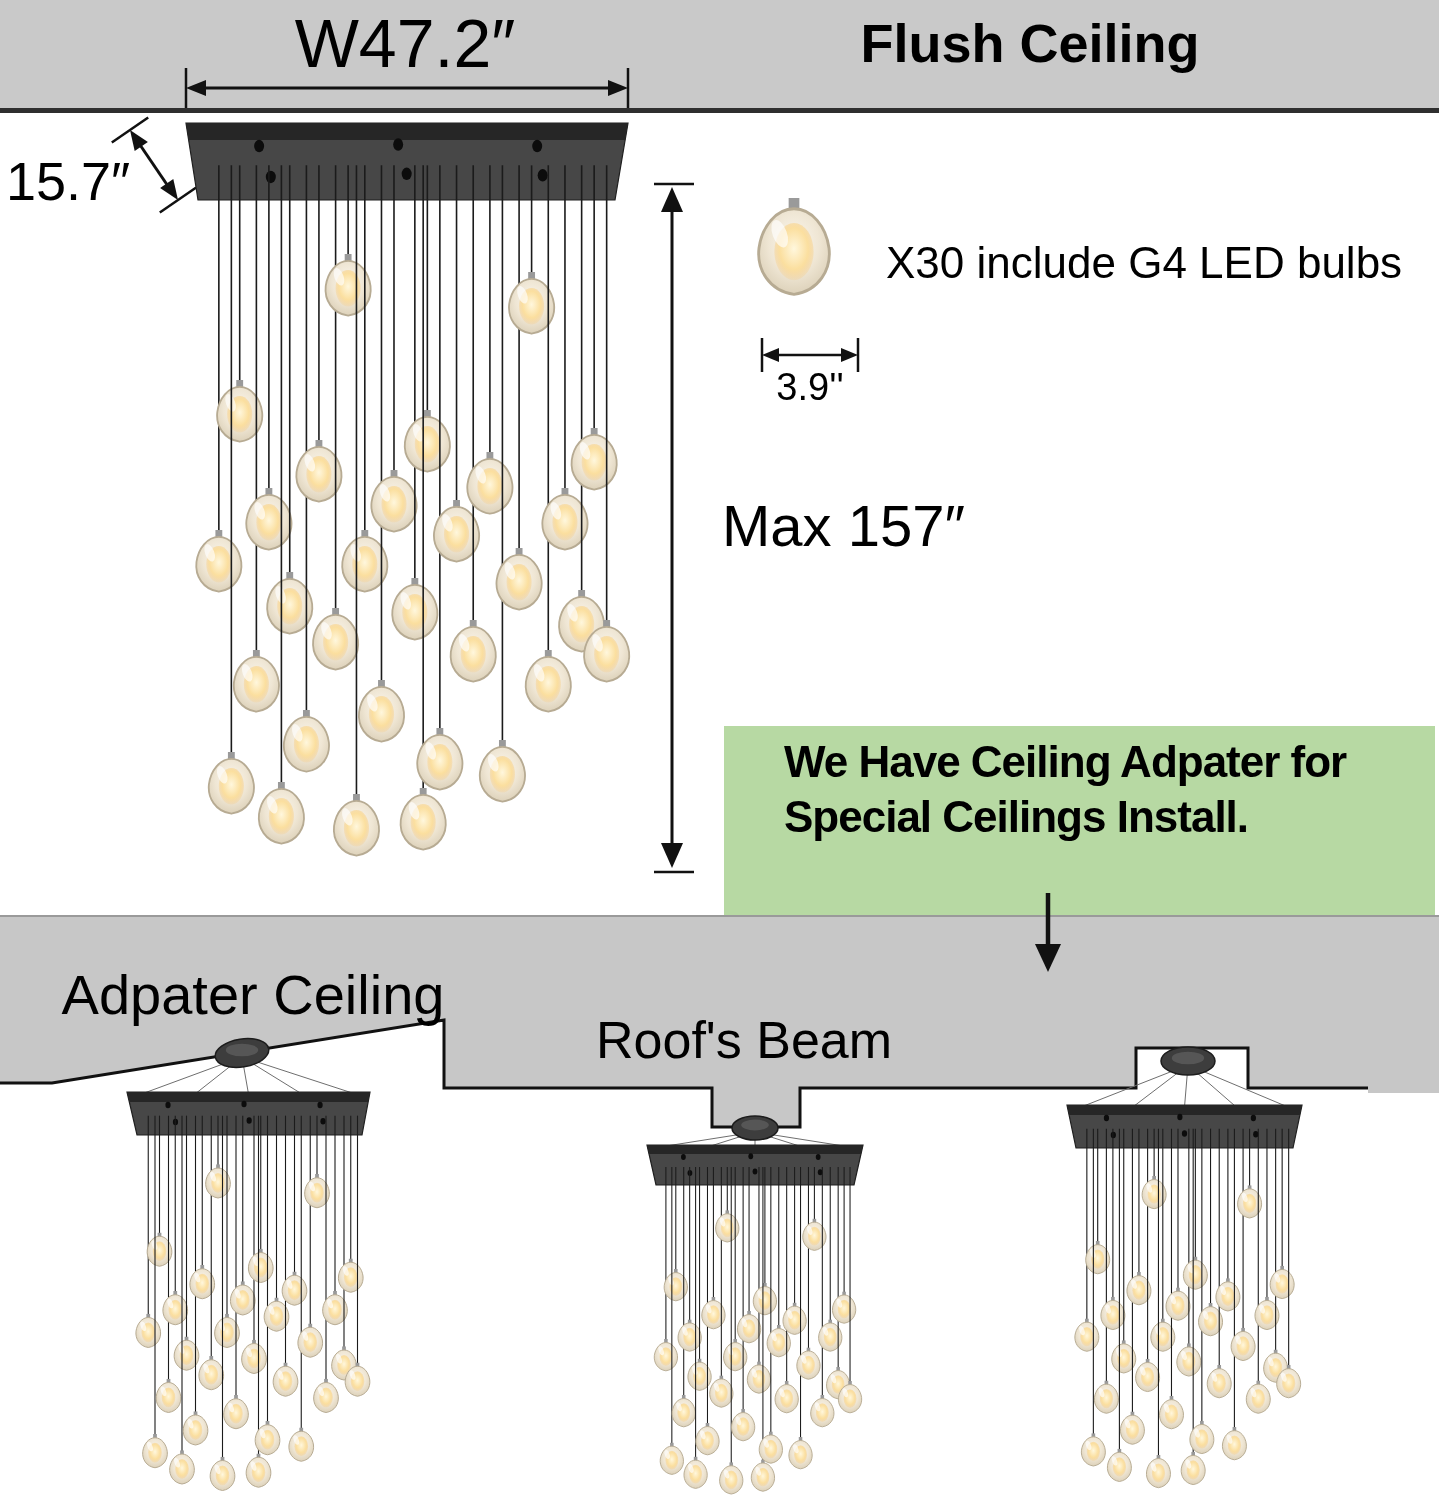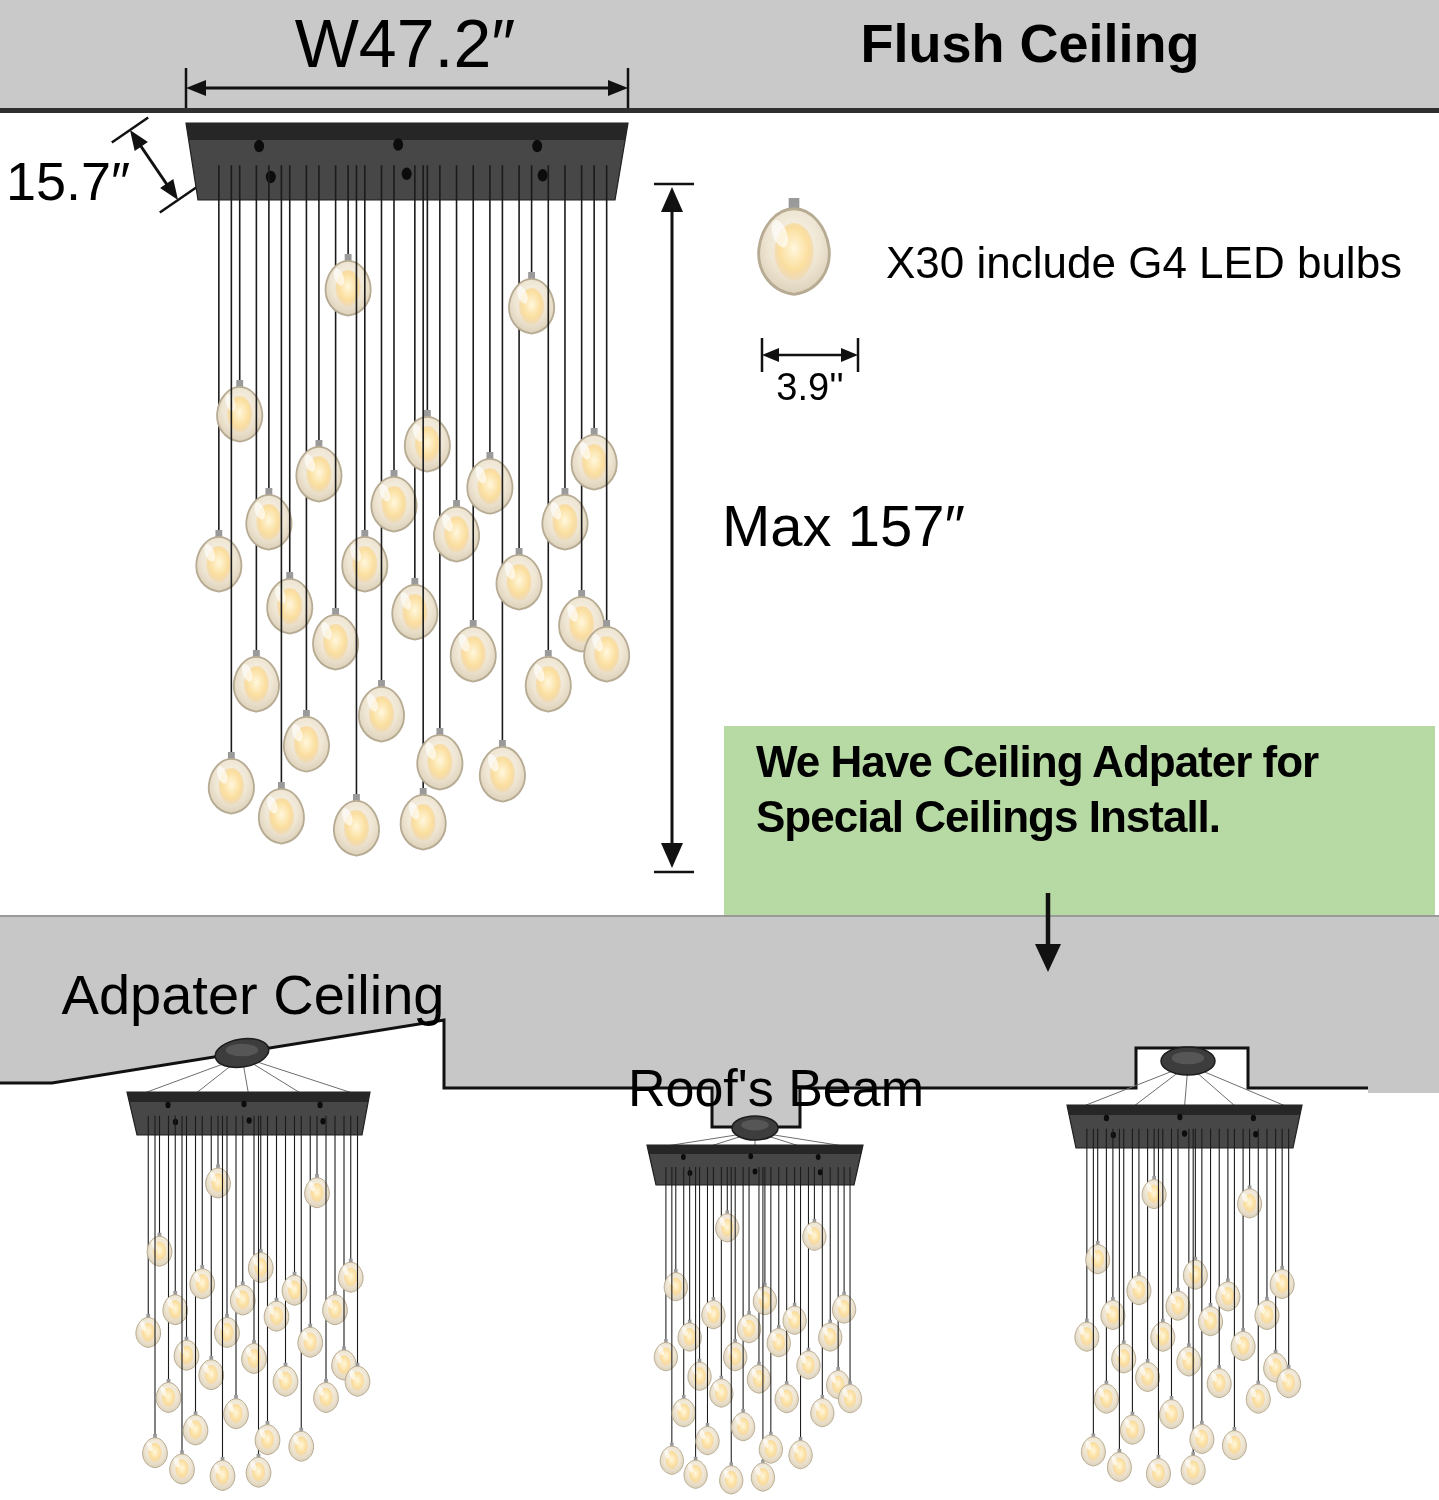--- a/index.html
+++ b/index.html
@@ -7,37 +7,37 @@
     position:relative;width:1439px;height:1500px;overflow:hidden;background:#ffffff;
     font-family:"Liberation Sans","DejaVu Sans",sans-serif;color:#000;
   }
   
   .top-bar{
     position:absolute;left:0;top:0;width:1439px;height:108px;
     background:#c9c9c9;border-bottom:5px solid #2f2f2f;z-index:0;
   }
   .adapter-box{
     position:absolute;left:724px;top:726px;width:711px;height:190px;
-    background:#b7d9a3;z-index:0;box-sizing:border-box;padding:8px 0 0 32px;
+    background:#b7d9a3;z-index:0;box-sizing:border-box;padding:8px 0 0 60px;
   }
   .adapter-box .line{font-size:44px;font-weight:700;line-height:55px;letter-spacing:-1px;}
   .adapter-box .line3{margin-top:6px;}
   
   #scene{position:absolute;left:0;top:0;z-index:1;}
   
   .lbl{position:absolute;z-index:2;white-space:nowrap;}
   .w-label{left:185px;top:4px;width:440px;text-align:center;font-size:68px;}
   .flush-title{left:750px;top:12px;width:560px;text-align:center;font-size:54px;font-weight:700;}
   .depth-label{left:2px;top:150px;width:132px;text-align:center;font-size:54px;}
   .bulb-note{left:886px;top:238px;font-size:44px;}
   .bulb-dim{left:760px;top:366px;width:100px;text-align:center;font-size:38px;}
   .min-label{left:722px;top:386px;font-size:58px;}
   .max-label{left:722px;top:492px;font-size:58px;}
   .sloped-label{left:58px;top:962px;width:390px;text-align:center;font-size:56px;}
-  .beam-label{left:596px;top:1010px;width:360px;text-align:center;font-size:52px;margin-top:48px;}
+  .beam-label{left:596px;top:1010px;width:360px;text-align:left;font-size:52px;}
   .groove-label{left:972px;top:982px;width:396px;text-align:center;font-size:52px;}
 </style>
 </head>
 <body>
 
 <div id="stage">
 
   <div class="top-bar"></div>
   <div class="adapter-box">
     <div class="line">We Have Ceiling Adpater for</div>

